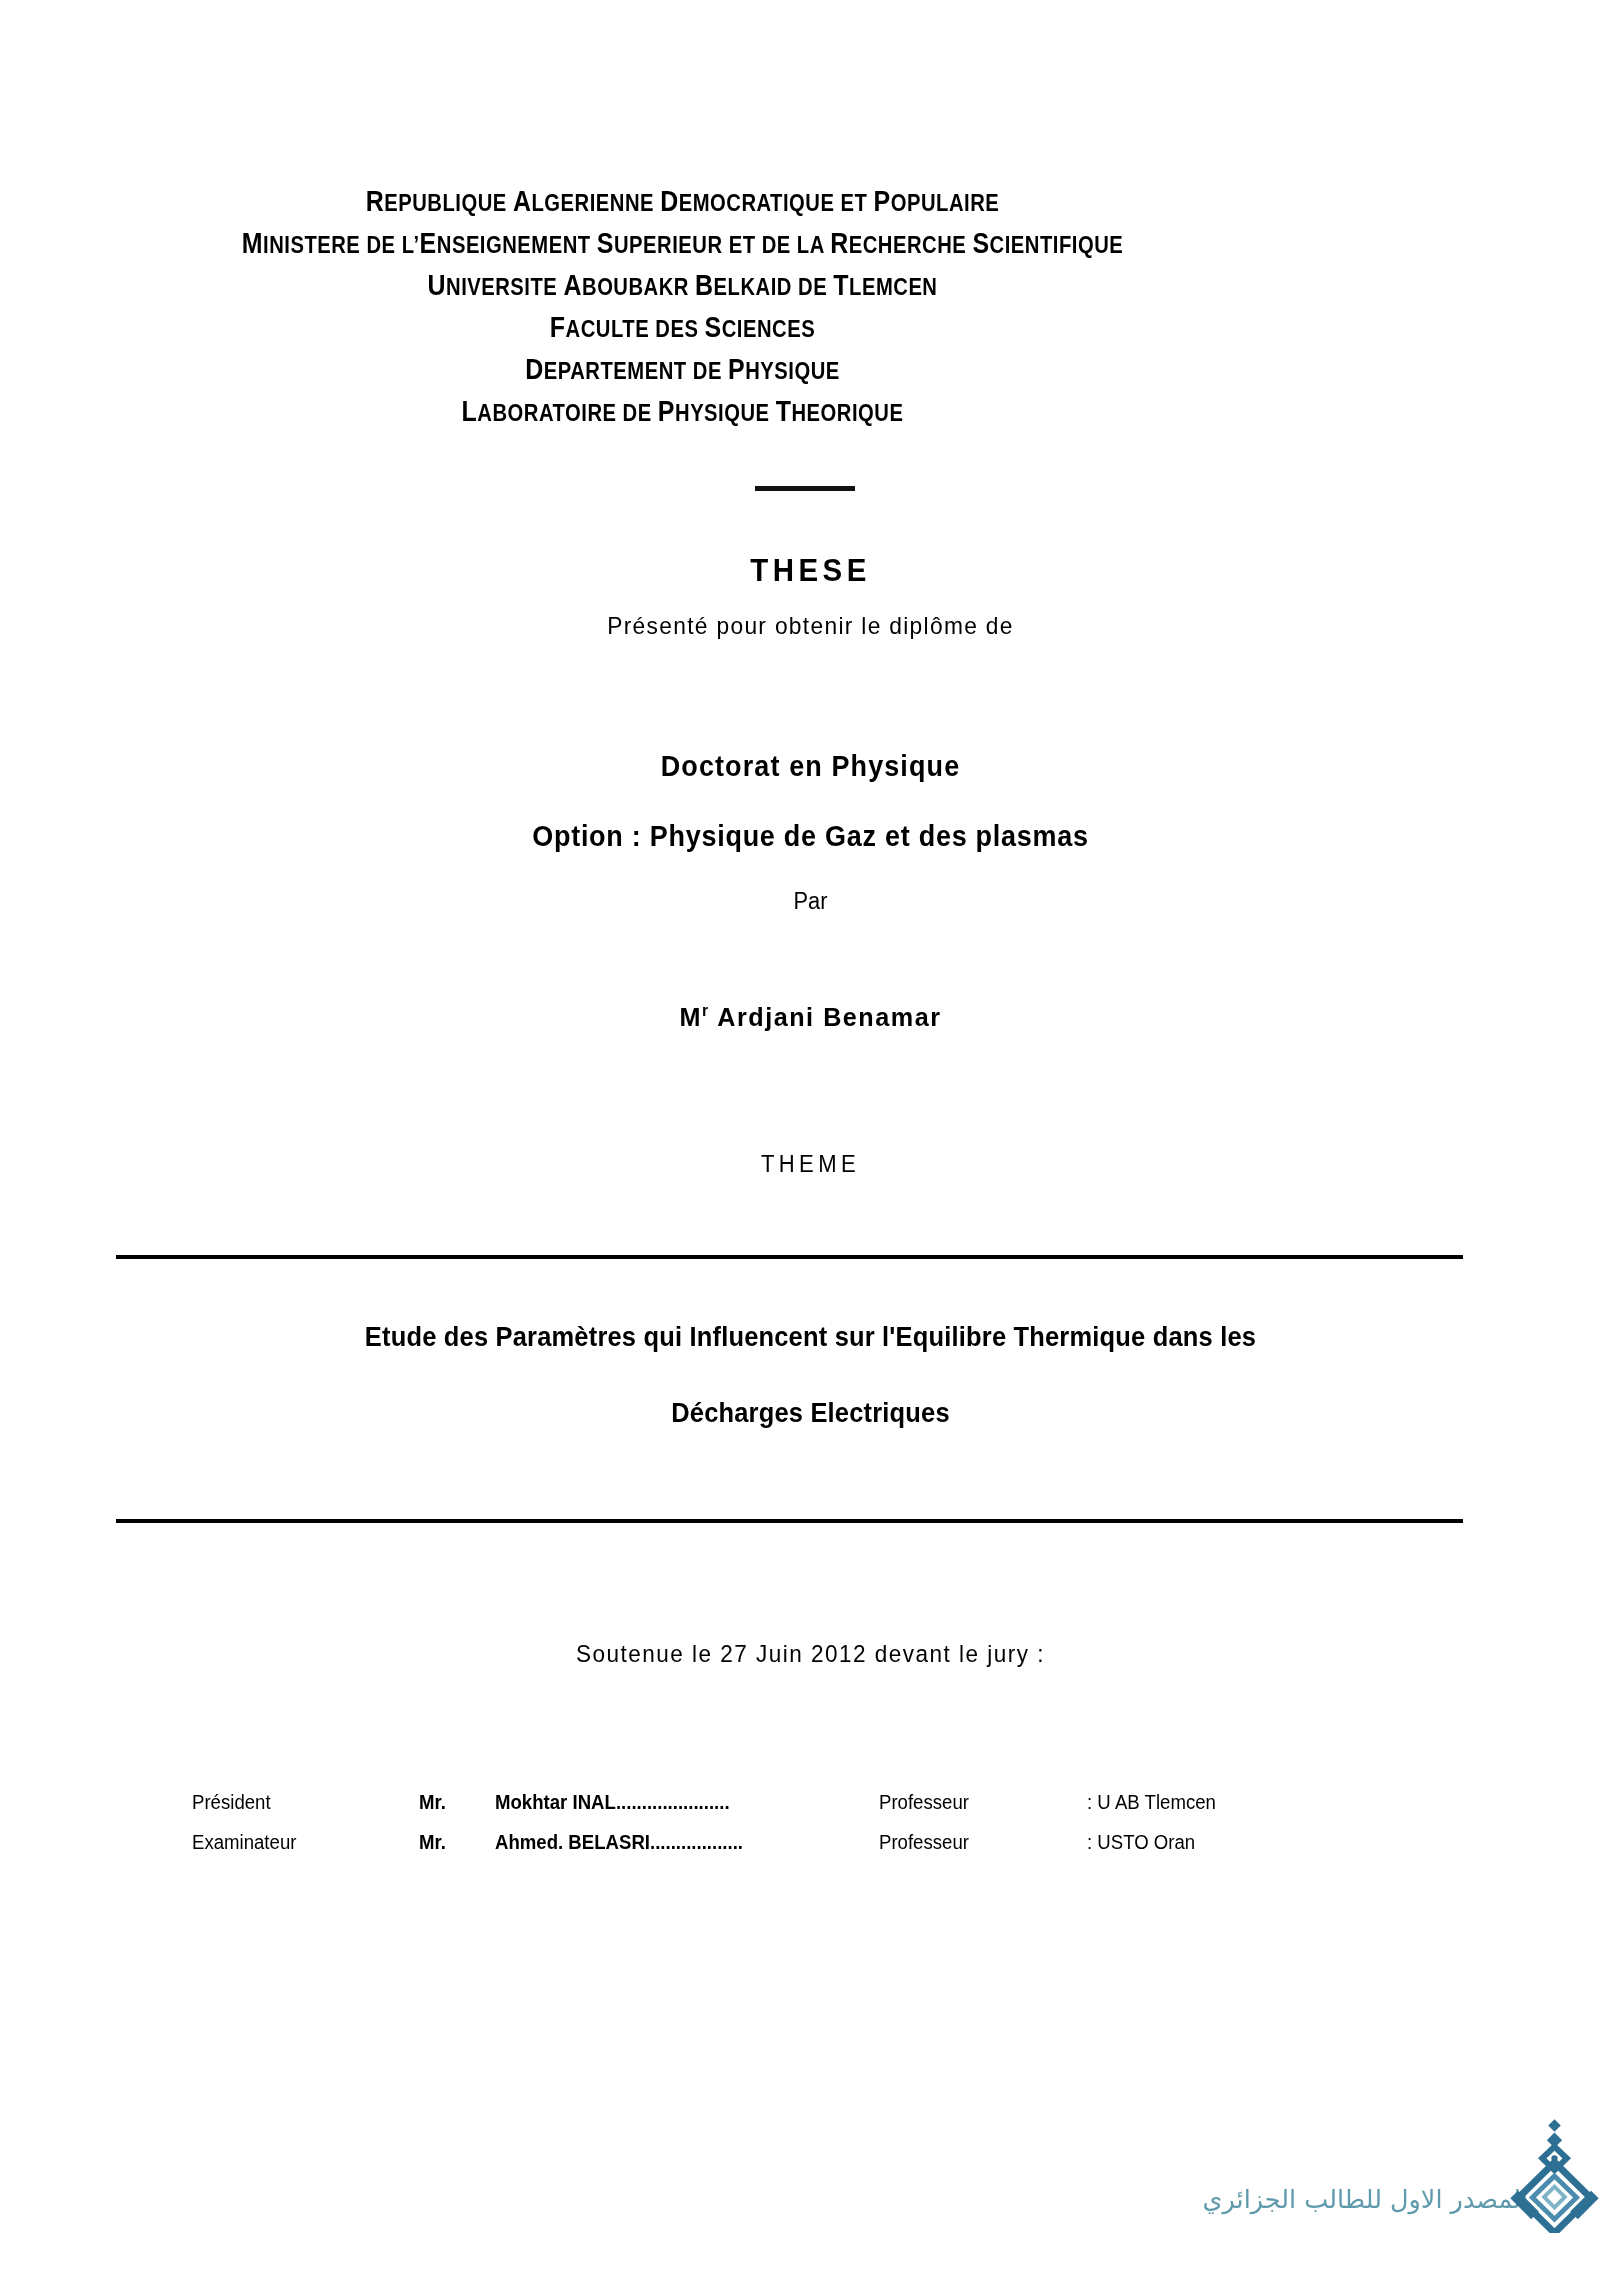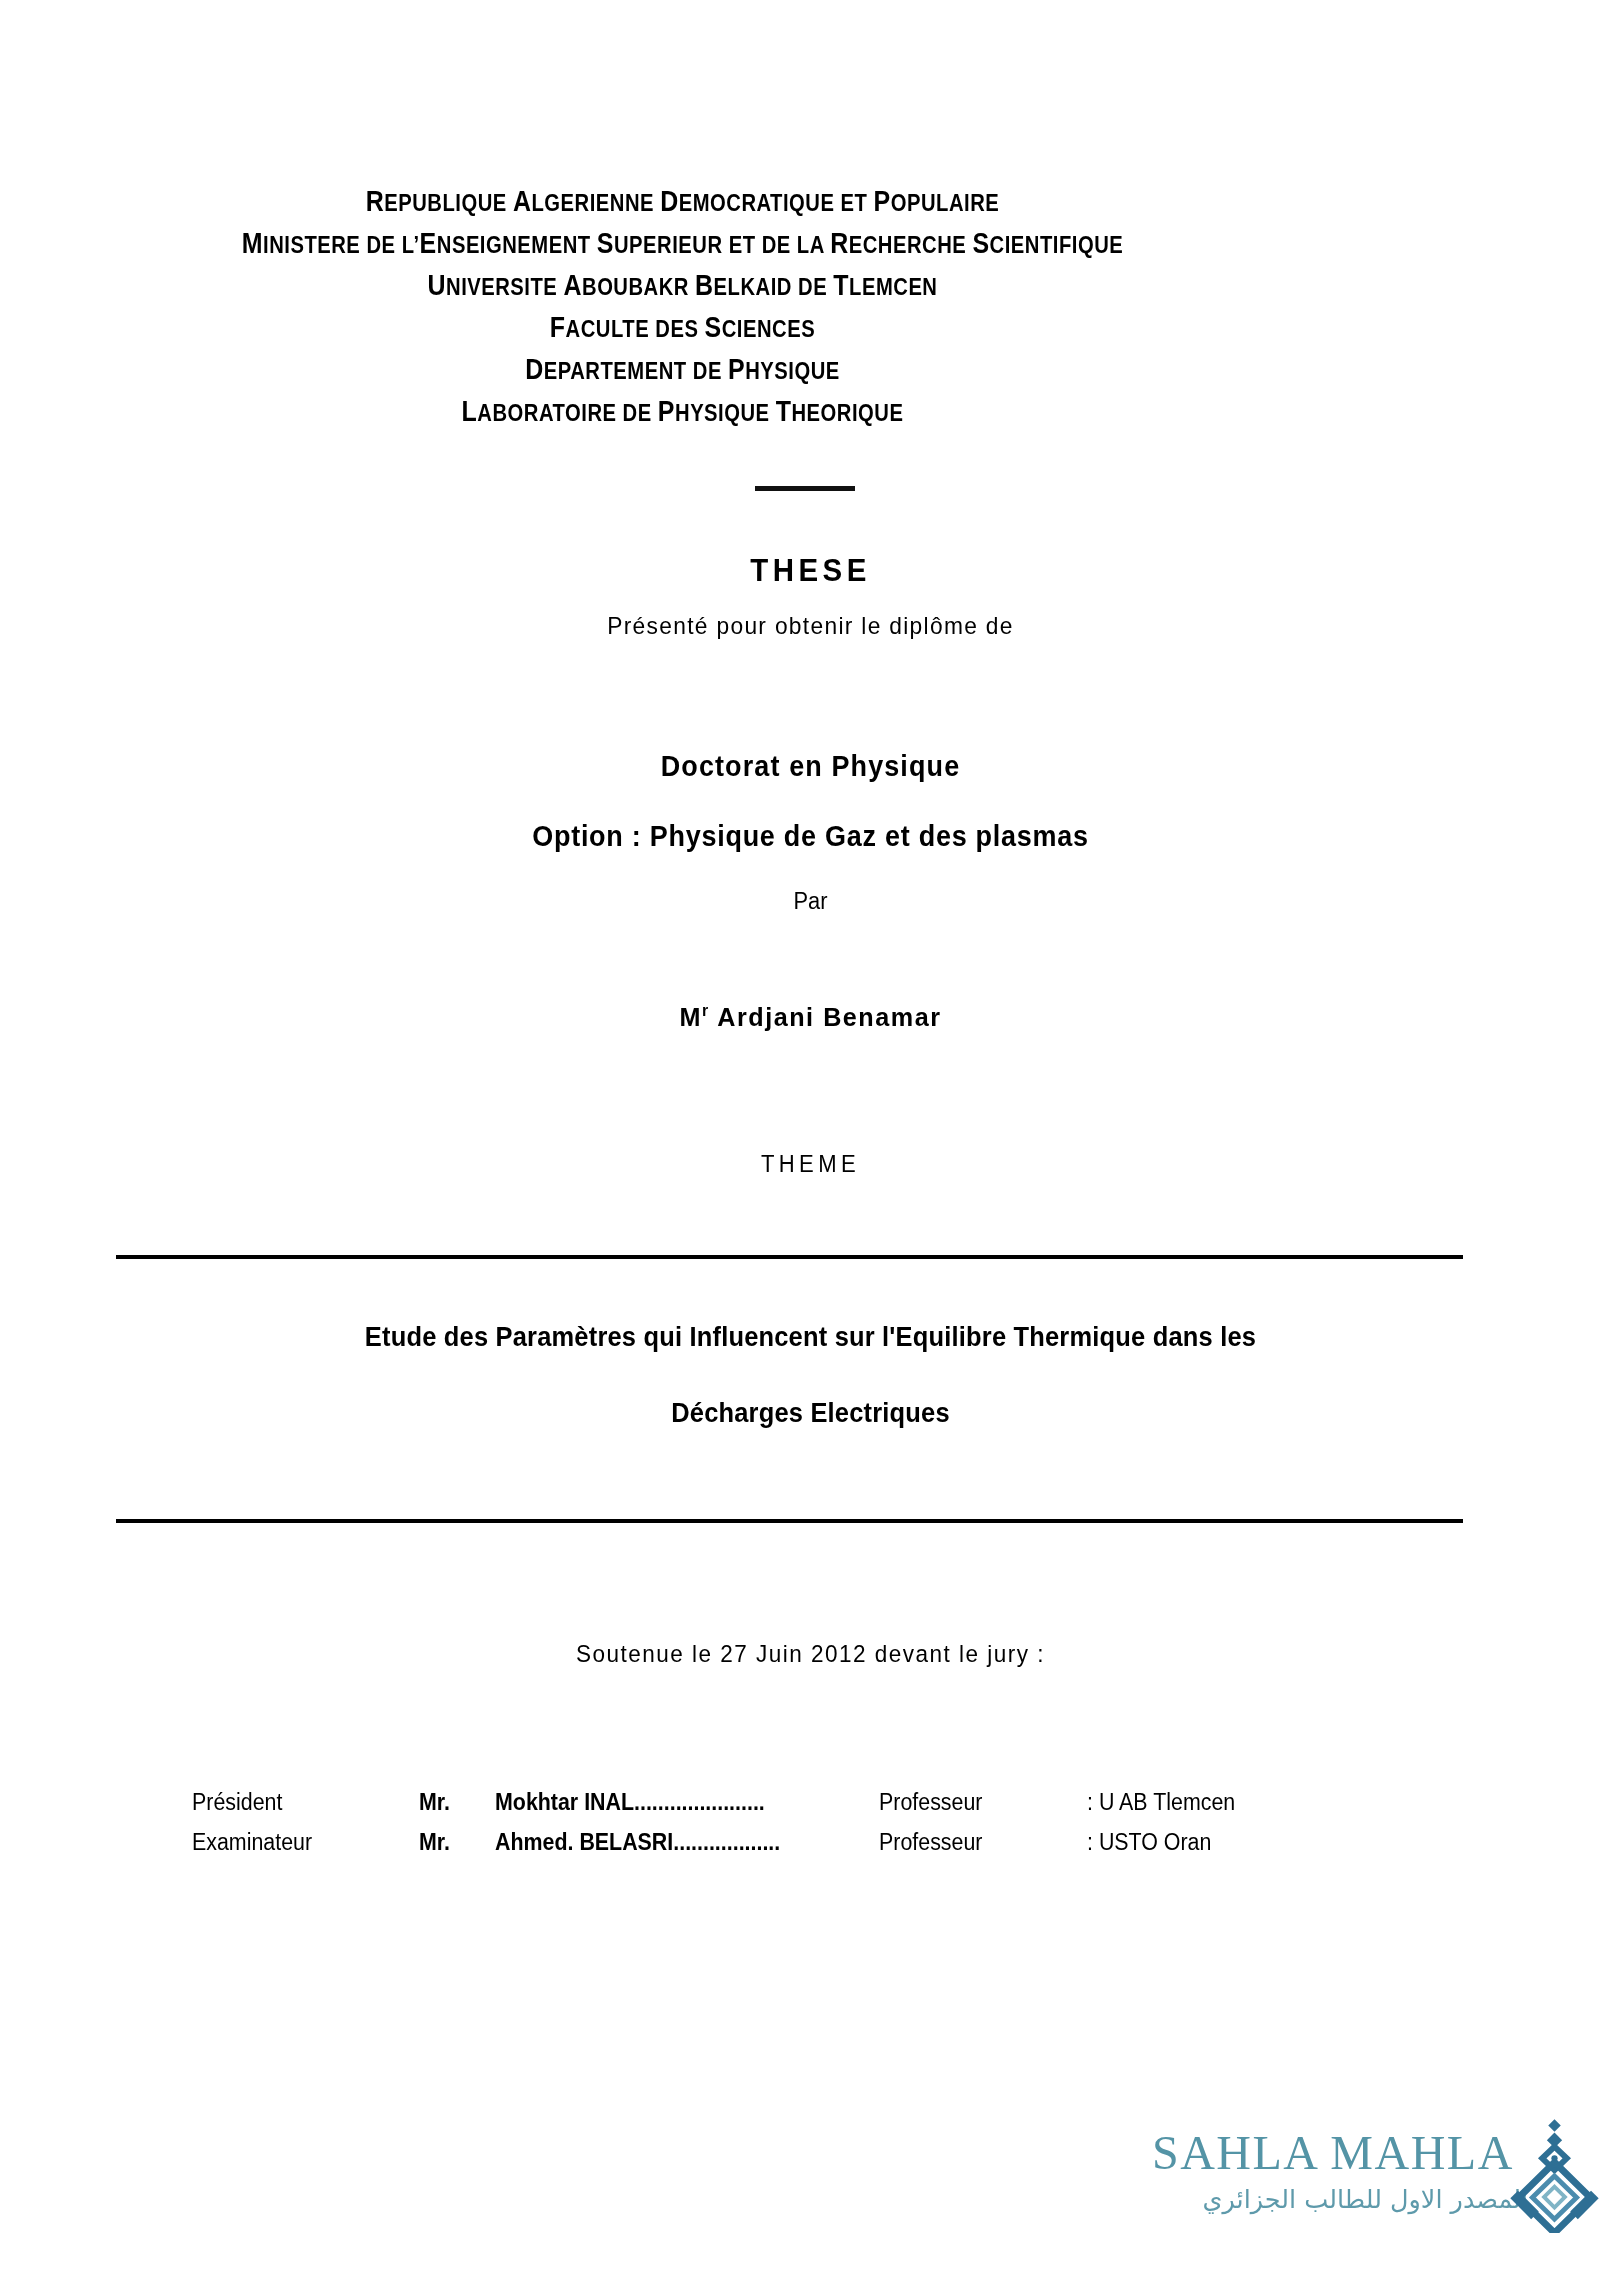--- a/index.html
+++ b/index.html
@@ -188,21 +188,21 @@
   .jury {
     position: absolute;
     left: 192px;
     top: 1782px;
     width: 1196px;
   }
   .jury-row {
     display: block;
     height: 40px;
     white-space: nowrap;
-    font-size: 23px;
+    font-size: 20px;
     line-height: 40px;
   }
   .jury-row .role {
     display: inline-block;
     width: 227px;
     vertical-align: top;
     font-weight: 400;
     transform: scaleX(0.93);
     transform-origin: left center;
   }
@@ -331,21 +331,20 @@
   <div class="jury">
     <div class="jury-row">
       <span class="role">Président</span><span class="civ">Mr.</span><span class="nm">Mokhtar INAL......................</span><span class="grade">Professeur</span><span class="aff">: U AB Tlemcen</span>
     </div>
     <div class="jury-row">
       <span class="role">Examinateur</span><span class="civ">Mr.</span><span class="nm"> Ahmed. BELASRI..................</span><span class="grade">Professeur</span><span class="aff">: USTO Oran</span>
     </div>
   </div>
 
   <div class="logo">
-    <div class="logo-word">SAHLA MAHLA</div>
     <div class="logo-arabic">المصدر الاول للطالب الجزائري</div>
     <div class="logo-mark">
       <svg viewBox="0 0 110 118" width="108" height="116" xmlns="http://www.w3.org/2000/svg">
         <g fill="#2e6f94">
           <rect x="51" y="4" width="9" height="9" transform="rotate(45 55.5 8.5)"></rect>
           <rect x="50" y="18" width="11" height="11" transform="rotate(45 55.5 23.5)"></rect>
           <path d="M55.5 30 L68 42 L55.5 54 L43 42 Z" fill="none" stroke="#2e6f94" stroke-width="6"></path>
           <circle cx="55.5" cy="42" r="3.2" fill="#2e6f94"></circle>
           <path d="M55.5 46 L92 82 L55.5 118 L19 82 Z" fill="none" stroke="#2e6f94" stroke-width="7"></path>
           <path d="M55.5 60 L78 82 L55.5 104 L33 82 Z" fill="none" stroke="#4b8cae" stroke-width="5"></path>

